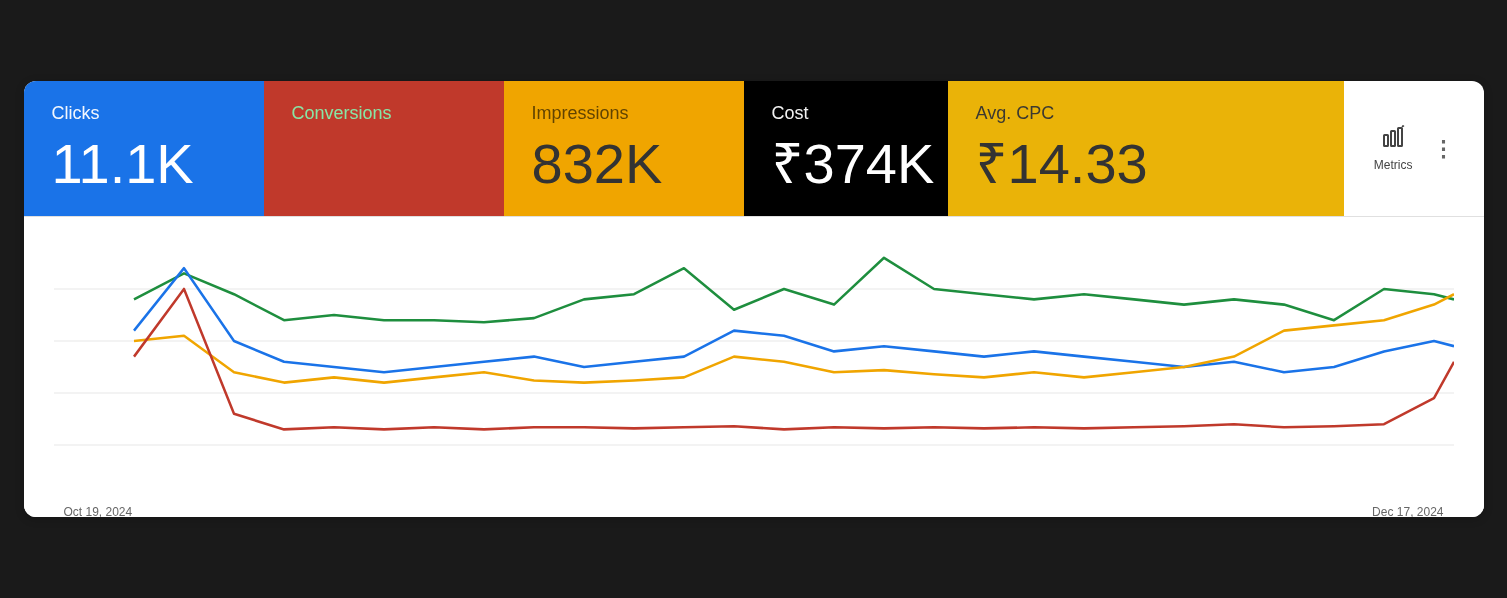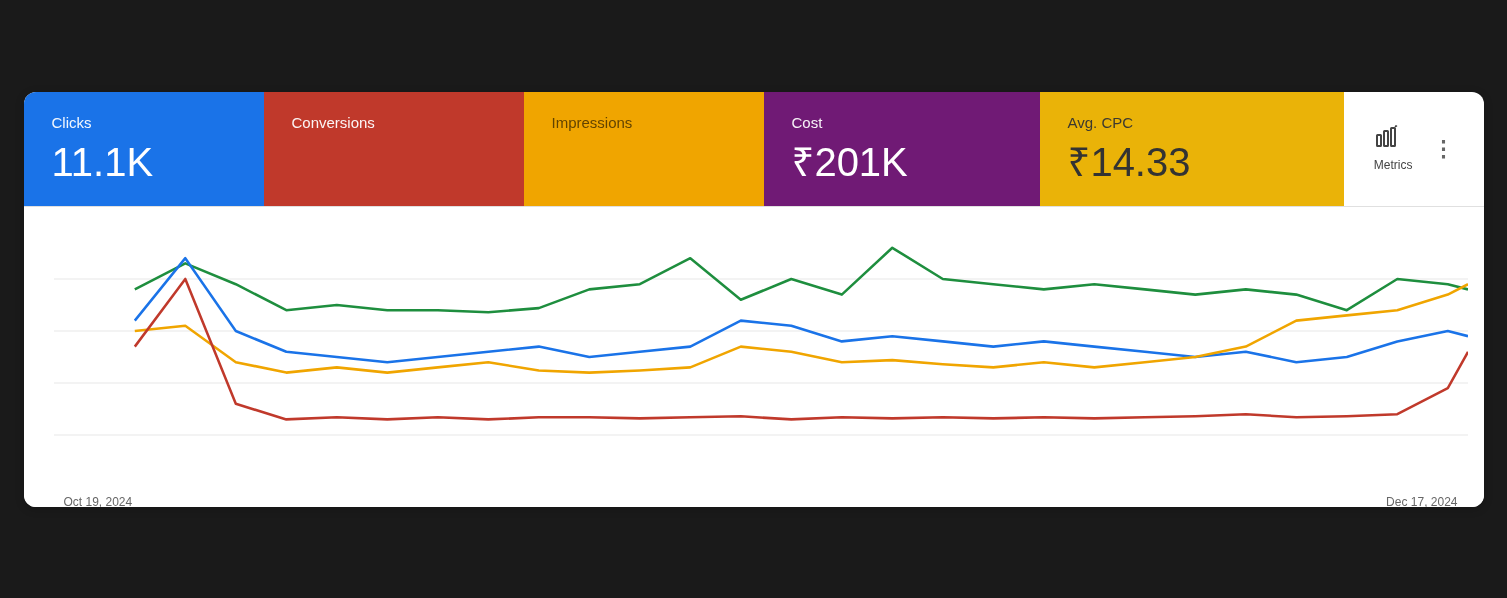--- a/index.html
+++ b/index.html
@@ -22,68 +22,69 @@
       display: flex;
       flex-direction: row;
       border-bottom: 1px solid #e0e0e0;
     }
     .metric-tile {
       flex: 0 0 auto;
       padding: 22px 28px;
       cursor: pointer;
     }
     .metric-tile.blue { background: #1a73e8; color: #fff; width: 240px; }
-    .metric-tile.red { background: #c0392b; color: #ffffff; width: 260px; }
+    .metric-tile.red { background: #c0392b; color: #86efac; width: 240px; }
     .metric-tile.yellow { background: #f0a500; color: #333; width: 240px; }
-    .metric-tile.green { background: #701a75; color: #fff; width: 276px; }
+    .metric-tile.green { background: #000000; color: #fff; width: 204px; }
     .metric-tile.white { background: #eab308; color: #333; flex: 1; min-width: 180px; }
     .metric-label {
-      font-size: 15px;
+      font-size: 18px;
       font-weight: 500;
       margin-bottom: 9px;
       opacity: 0.95;
     }
     .metric-value {
-      font-size: 40px;
+      font-size: 56px;
       font-weight: 400;
       line-height: 1.1;
     }
     .metric-tile.yellow .metric-label { color: #5a3e00; }
     .metric-tile.yellow .metric-value { color: #333; }
     .metrics-actions {
       display: flex;
       align-items: center;
       justify-content: flex-end;
       padding: 0 28px;
       gap: 20px;
       min-width: 140px;
     }
     .metrics-button {
       display: flex;
       flex-direction: column;
+      align-items: center;
       gap: 4px;
       cursor: pointer;
       color: #444;
     }
     .metrics-button-icon {
       font-size: 20px;
     }
     .metrics-button-label {
       font-size: 12px;
       font-weight: 500;
     }
     .more-icon {
       font-size: 22px;
       color: #666;
       cursor: pointer;
       font-weight: bold;
       letter-spacing: 1px;
     }
     .chart-area {
-      padding: 20px 16px 30px 30px;
+      padding: 20px 30px 30px 30px;
       background: #fff;
       position: relative;
       height: 300px;
     }
     .chart-svg {
       width: 100%;
       height: 260px;
     }
     .chart-dates {
       display: flex;
@@ -104,25 +105,26 @@
       <div class="metric-label">Clicks</div>
       <div class="metric-value">11.1K</div>
     </div>
 
     <div class="metric-tile red">
       <div class="metric-label">Conversions</div>
     </div>
 
     <div class="metric-tile yellow">
       <div class="metric-label">Impressions</div>
+      <div class="metric-value">832K</div>
     </div>
 
     <div class="metric-tile green">
       <div class="metric-label">Cost</div>
-      <div class="metric-value">₹201K</div>
+      <div class="metric-value">₹374K</div>
     </div>
 
     <div class="metric-tile white">
       <div class="metric-label">Avg. CPC</div>
       <div class="metric-value">₹14.33</div>
     </div>
 
     <div class="metrics-actions">
       <div class="metrics-button">
         <span class="metrics-button-icon">

